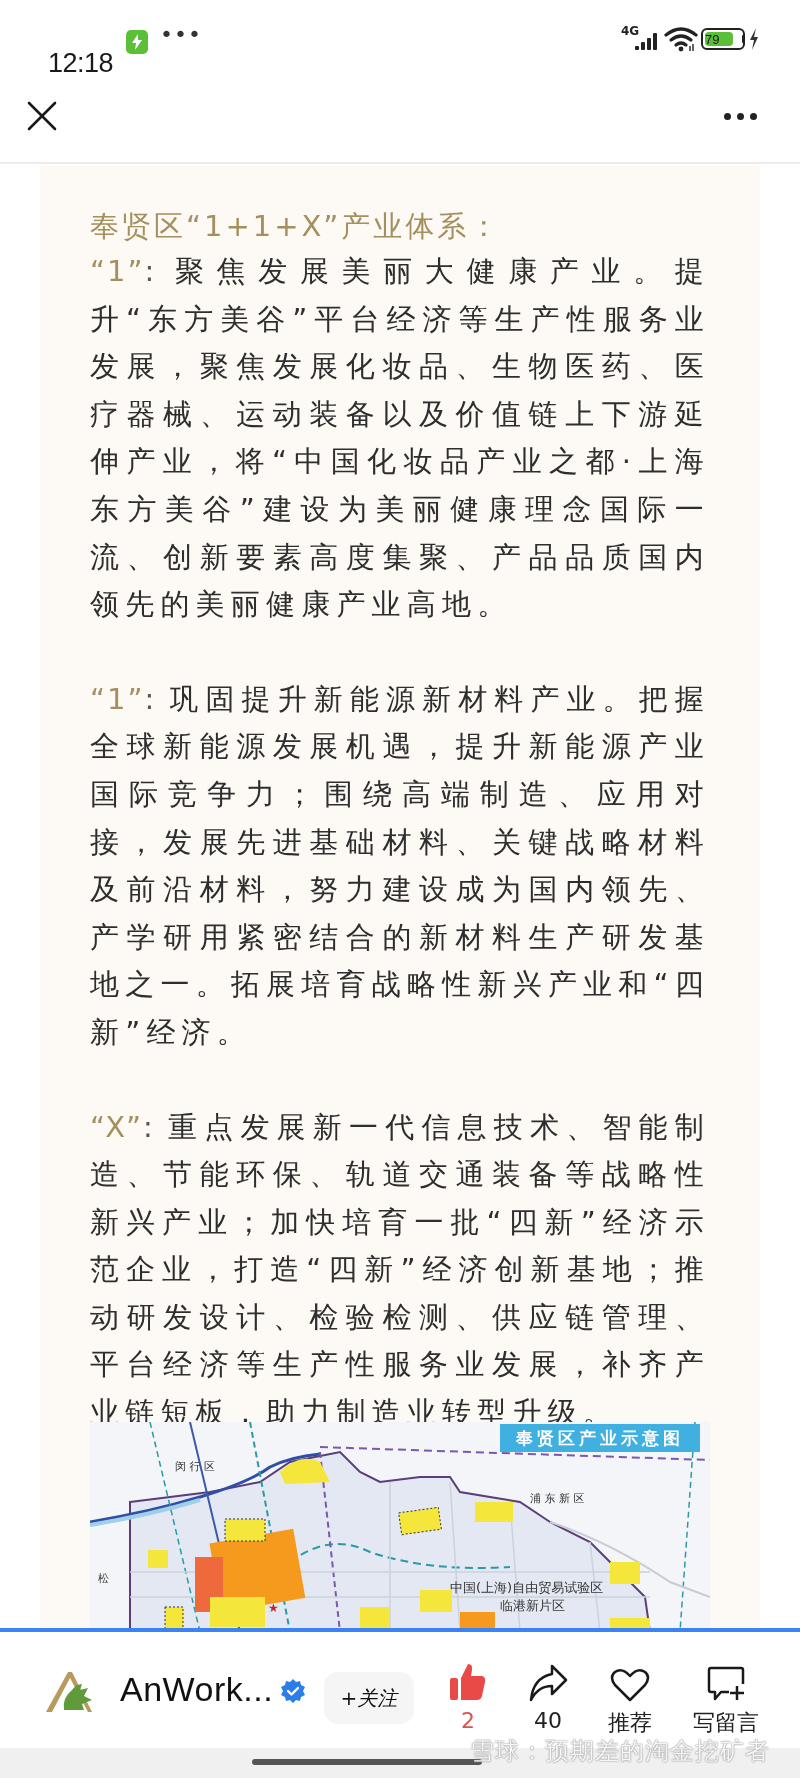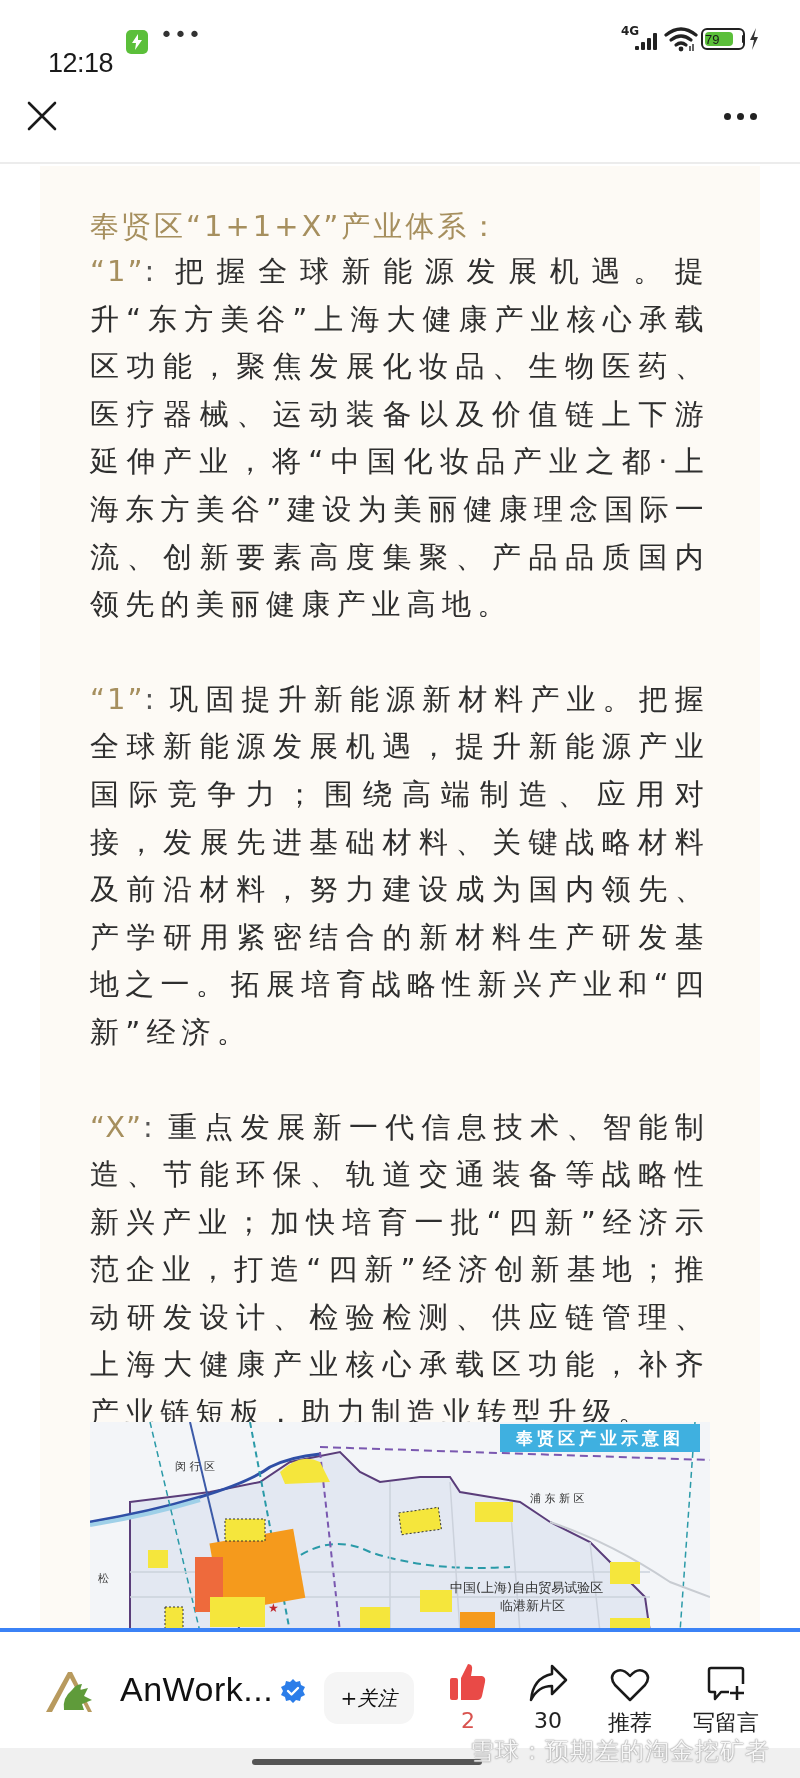--- a/index.html
+++ b/index.html
@@ -102,27 +102,27 @@
     <span></span>
     <span></span>
     <span></span>
   </div>
 </div>
 
 <div class="article">
   <div class="article-inner">
     <div class="heading">奉贤区“1+1+X”产业体系：</div>
 
-    <p class="para"><span class="tag">“1”</span><span class="colon">:</span><span>把握全球新能源发展机遇。提升“东方美谷”上海大健康产业核心承载区功能，聚焦发展化妆品、生物医药、医疗器械、运动装备以及价值链上下游延伸产业，将“中国化妆品产业之都·上海东方美谷”建设为美丽健康理念国际一流、创新要素高度集聚、产品品质国内领先的美丽健康产业高地。</span></p>
+    <p class="para"><span class="tag">“1”</span><span class="colon">:</span><span>聚焦发展美丽大健康产业。提升“东方美谷”平台经济等生产性服务业发展，聚焦发展化妆品、生物医药、医疗器械、运动装备以及价值链上下游延伸产业，将“中国化妆品产业之都·上海东方美谷”建设为美丽健康理念国际一流、创新要素高度集聚、产品品质国内领先的美丽健康产业高地。</span></p>
     <div class="para-gap"></div>
 
     <p class="para"><span class="tag">“1”</span><span class="colon">:</span><span>巩固提升新能源新材料产业。把握全球新能源发展机遇，提升新能源产业国际竞争力；围绕高端制造、应用对接，发展先进基础材料、关键战略材料及前沿材料，努力建设成为国内领先、产学研用紧密结合的新材料生产研发基地之一。拓展培育战略性新兴产业和“四新”经济。</span></p>
     <div class="para-gap"></div>
 
-    <p class="para"><span class="tag">“X”</span><span class="colon">:</span><span>重点发展新一代信息技术、智能制造、节能环保、轨道交通装备等战略性新兴产业；加快培育一批“四新”经济示范企业，打造“四新”经济创新基地；推动研发设计、检验检测、供应链管理、上海大健康产业核心承载区功能，补齐产业链短板，助力制造业转型升级。</span></p>
+    <p class="para"><span class="tag">“X”</span><span class="colon">:</span><span>重点发展新一代信息技术、智能制造、节能环保、轨道交通装备等战略性新兴产业；加快培育一批“四新”经济示范企业，打造“四新”经济创新基地；推动研发设计、检验检测、供应链管理、平台经济等生产性服务业发展，补齐产业链短板，助力制造业转型升级。</span></p>
   </div>
 
   <div class="map">
     <svg width="620" height="210" viewBox="0 0 620 210">
       <rect width="620" height="210" fill="#f3f5f8"></rect>
 
       <path d="M40 80 L120 70 L170 60 L200 40 L250 30 L270 50 L290 60 L330 55 L360 55 L370 70 L400 75 L430 80 L460 100 L500 120 L520 140 L540 160 L555 175 L560 210 L40 210 Z" fill="#e3e8f2" stroke="#5a3d7a" stroke-width="2"></path>
 
       <path d="M0 100 Q60 90 110 75 Q160 60 180 45 Q200 35 230 32" stroke="#2f4fa6" stroke-width="3" fill="none"></path>
       <path d="M0 103 Q60 93 110 78" stroke="#9fd0e8" stroke-width="4" fill="none"></path>
@@ -188,21 +188,21 @@
     </div>
     <div class="lbl">2</div>
   </div>
 
   <div class="action" style="left:508px;">
     <div class="icn">
       <svg width="40" height="38" viewBox="0 0 40 38">
         <path d="M24 2 L38 16 L24 30 L24 22 Q10 22 3 36 Q5 14 24 10 Z" stroke="#1a1a1a" stroke-width="2.5" fill="none" stroke-linejoin="round"></path>
       </svg>
     </div>
-    <div class="lbl">30</div>
+    <div class="lbl">40</div>
   </div>
 
   <div class="action" style="left:680px;width:92px;">
     <div class="icn">
       <svg width="42" height="38" viewBox="0 0 42 38">
         <path d="M6 4 L36 4 Q38 4 38 6 L38 20 M24 28 L16 28 L10 35 L10 28 L6 28 Q4 28 4 26 L4 6 Q4 4 6 4" stroke="#1a1a1a" stroke-width="2.5" fill="none" stroke-linejoin="round"></path>
         <path d="M32 22 L32 36 M25 29 L39 29" stroke="#1a1a1a" stroke-width="2.5"></path>
       </svg>
     </div>
     <div class="lbl">写留言</div>

